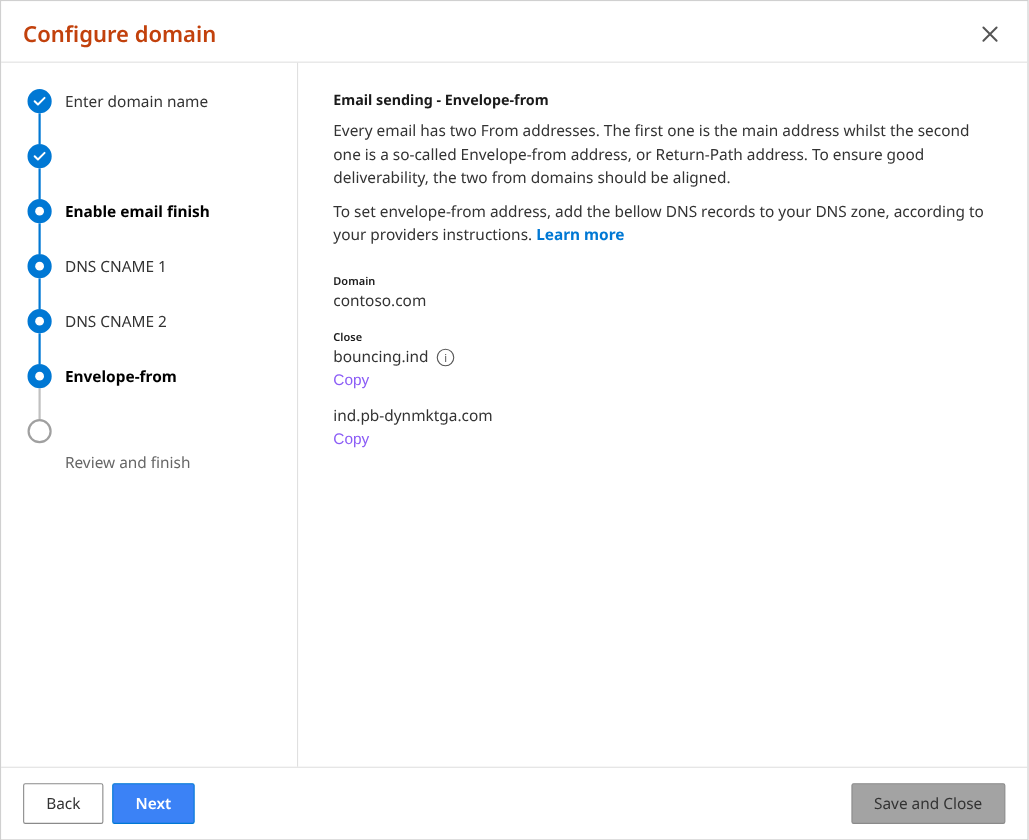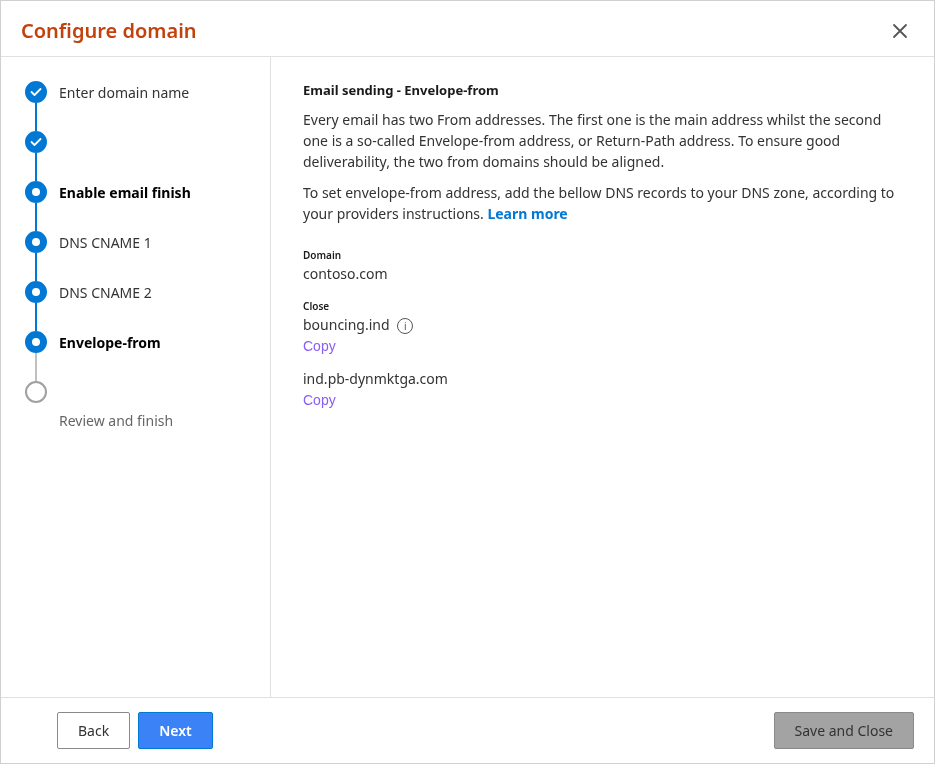--- a/index.html
+++ b/index.html
@@ -189,21 +189,20 @@
     .dialog-footer {
       border-top: 1px solid #e0e0e0;
       padding: 14px 20px;
       display: flex;
       align-items: center;
       justify-content: space-between;
     }
     .footer-left {
       display: flex;
       gap: 8px;
-      margin-left: 36px;
     }
     .btn {
       padding: 8px 20px;
       font-size: 14px;
       border-radius: 2px;
       cursor: pointer;
       font-family: inherit;
     }
     .btn-secondary {
       background: #fff;

